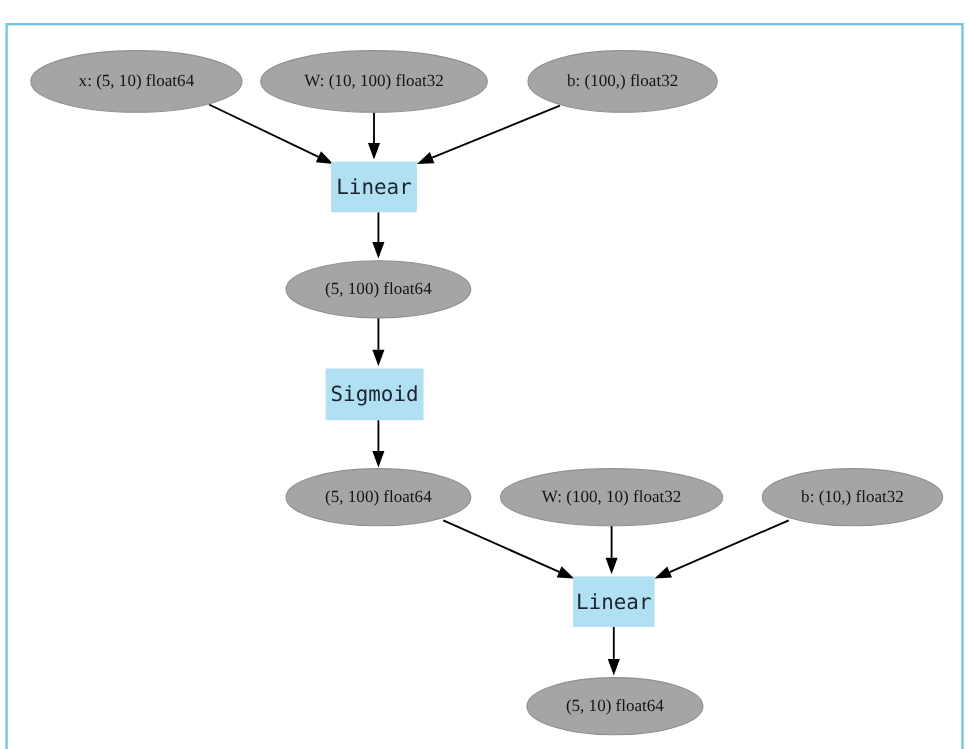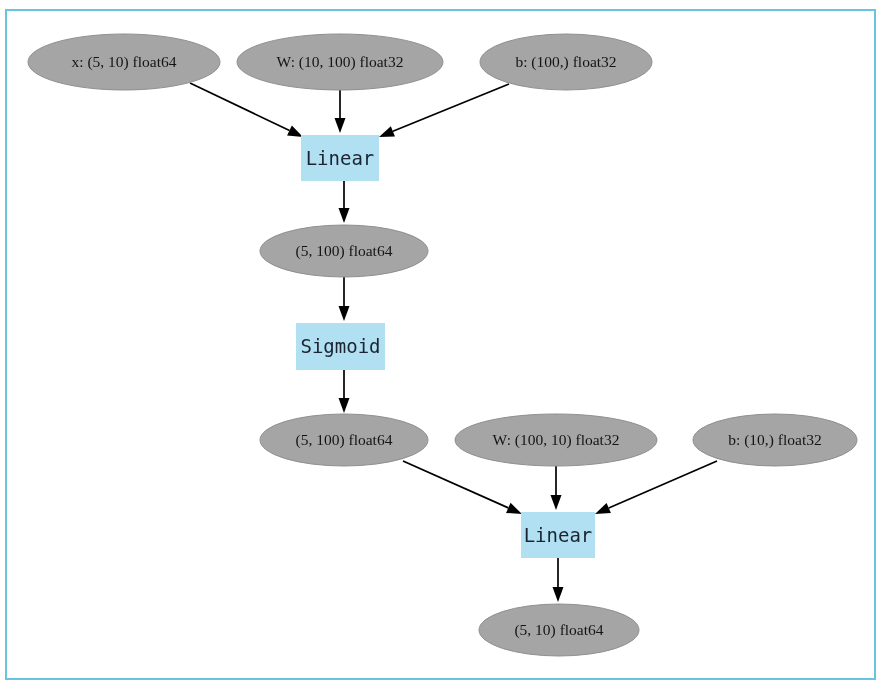--- a/index.html
+++ b/index.html
@@ -8,21 +8,21 @@
     background: #ffffff;
   }
   body {
     width: 881px;
     height: 681px;
     font-family: "Liberation Serif", serif;
   }
   #canvas-frame {
     position: absolute;
     left: 0;
-    top: 4px;
+    top: 16px;
     width: 881px;
     height: 514px;
     background: #ffffff;
     box-sizing: border-box;
     text-align: center;
   }
   #graph-svg {
     display: block;
     width: 881px;
     height: 681px;

